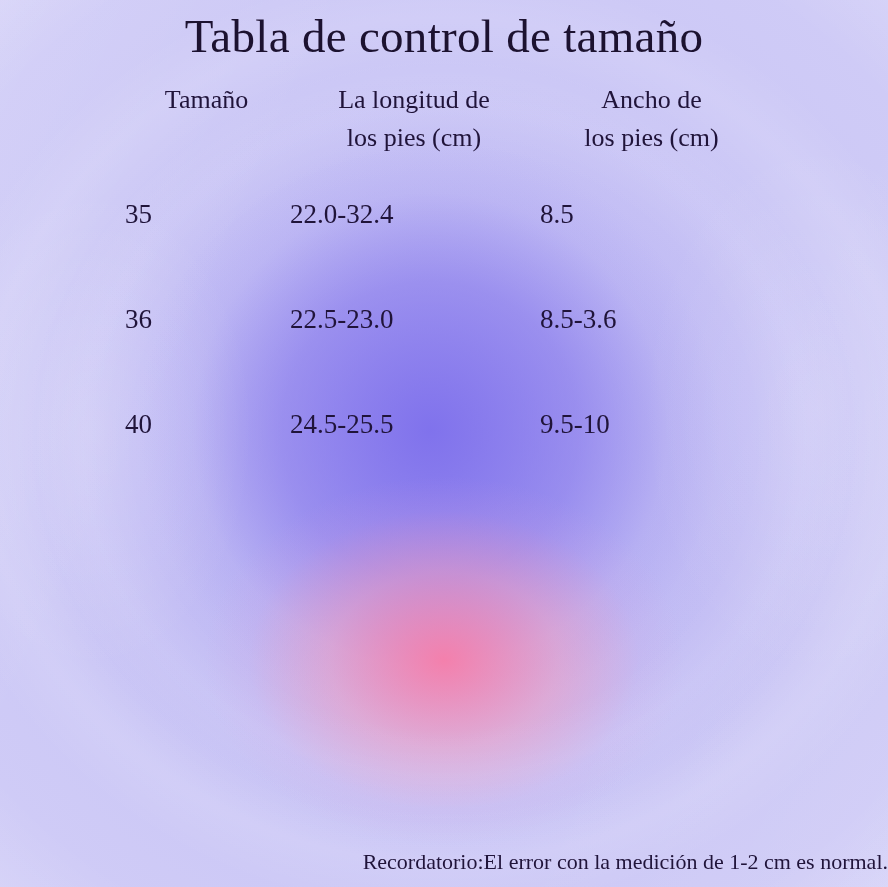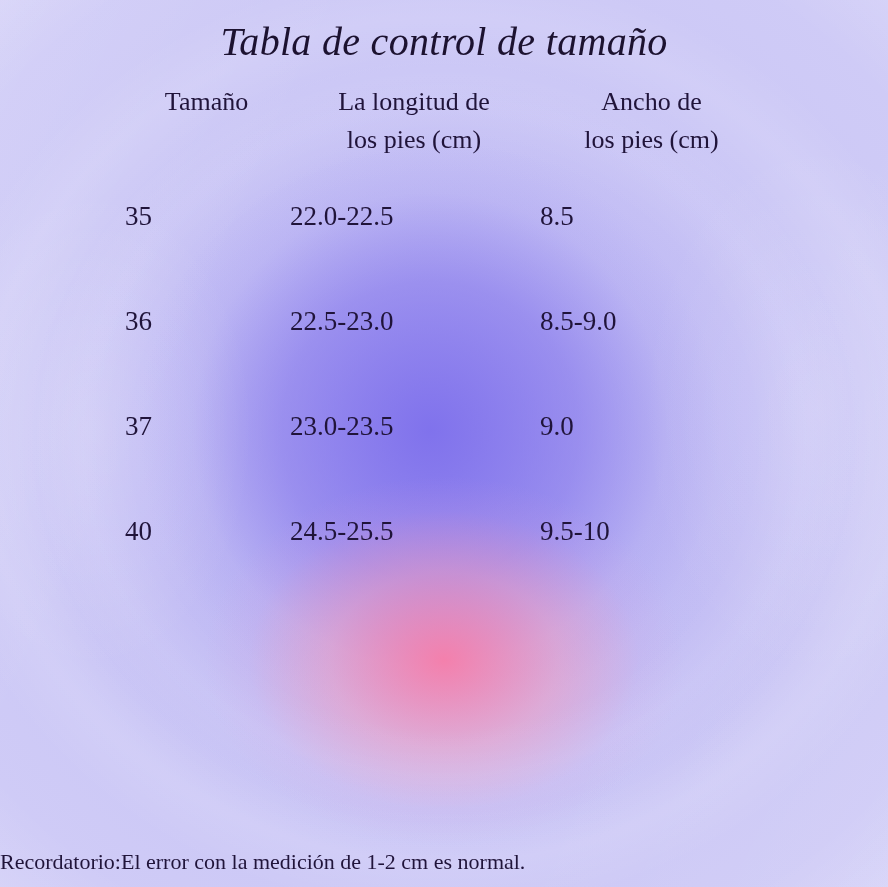--- a/index.html
+++ b/index.html
@@ -62,27 +62,26 @@
     position: relative;
     z-index: 3;
     width: 888px;
     height: 887px;
     display: flex;
     flex-direction: column;
     align-items: center;
   }
 
   .chart-title {
-    margin-top: 19px;
-    font-size: 40px;
+    margin-top: 9px;
+    font-size: 47px;
     color: #1c1230;
     letter-spacing: 0.3px;
     text-align: center;
     line-height: 1.15;
-    font-style: italic;
   }
 
   table.size-table {
     margin-top: 18px;
     width: 640px;
     border-collapse: collapse;
     table-layout: fixed;
   }
   table.size-table th {
     font-weight: normal;
@@ -102,21 +101,21 @@
   }
   col.c-size { width: 165px; }
   col.c-length { width: 250px; }
   col.c-width { width: 225px; }
 
   .note {
     position: absolute;
     left: 0;
     right: 0;
     bottom: 12px;
-    text-align: left;
+    text-align: right;
     font-size: 22px;
     color: #20143a;
   }
 </style>
 </head>
 <body>
 
 <div id="page">
   <div id="bg-base"></div>
   <div id="bg-sheen"></div>
@@ -143,32 +142,27 @@
           </th>
           <th>
             <span>Ancho de</span><br>
             <span>los pies (cm)</span>
           </th>
         </tr>
       </thead>
       <tbody>
         <tr>
           <td>35</td>
-          <td>22.0-22.5</td>
+          <td>22.0-32.4</td>
           <td>8.5</td>
         </tr>
         <tr>
           <td>36</td>
           <td>22.5-23.0</td>
-          <td>8.5-9.0</td>
-        </tr>
-        <tr>
-          <td>37</td>
-          <td>23.0-23.5</td>
-          <td>9.0</td>
+          <td>8.5-3.6</td>
         </tr>
         <tr>
           <td>40</td>
           <td>24.5-25.5</td>
           <td>9.5-10</td>
         </tr>
       </tbody>
     </table>
 
     <div class="note">Recordatorio:El error con la medición de 1-2 cm es normal.</div>

